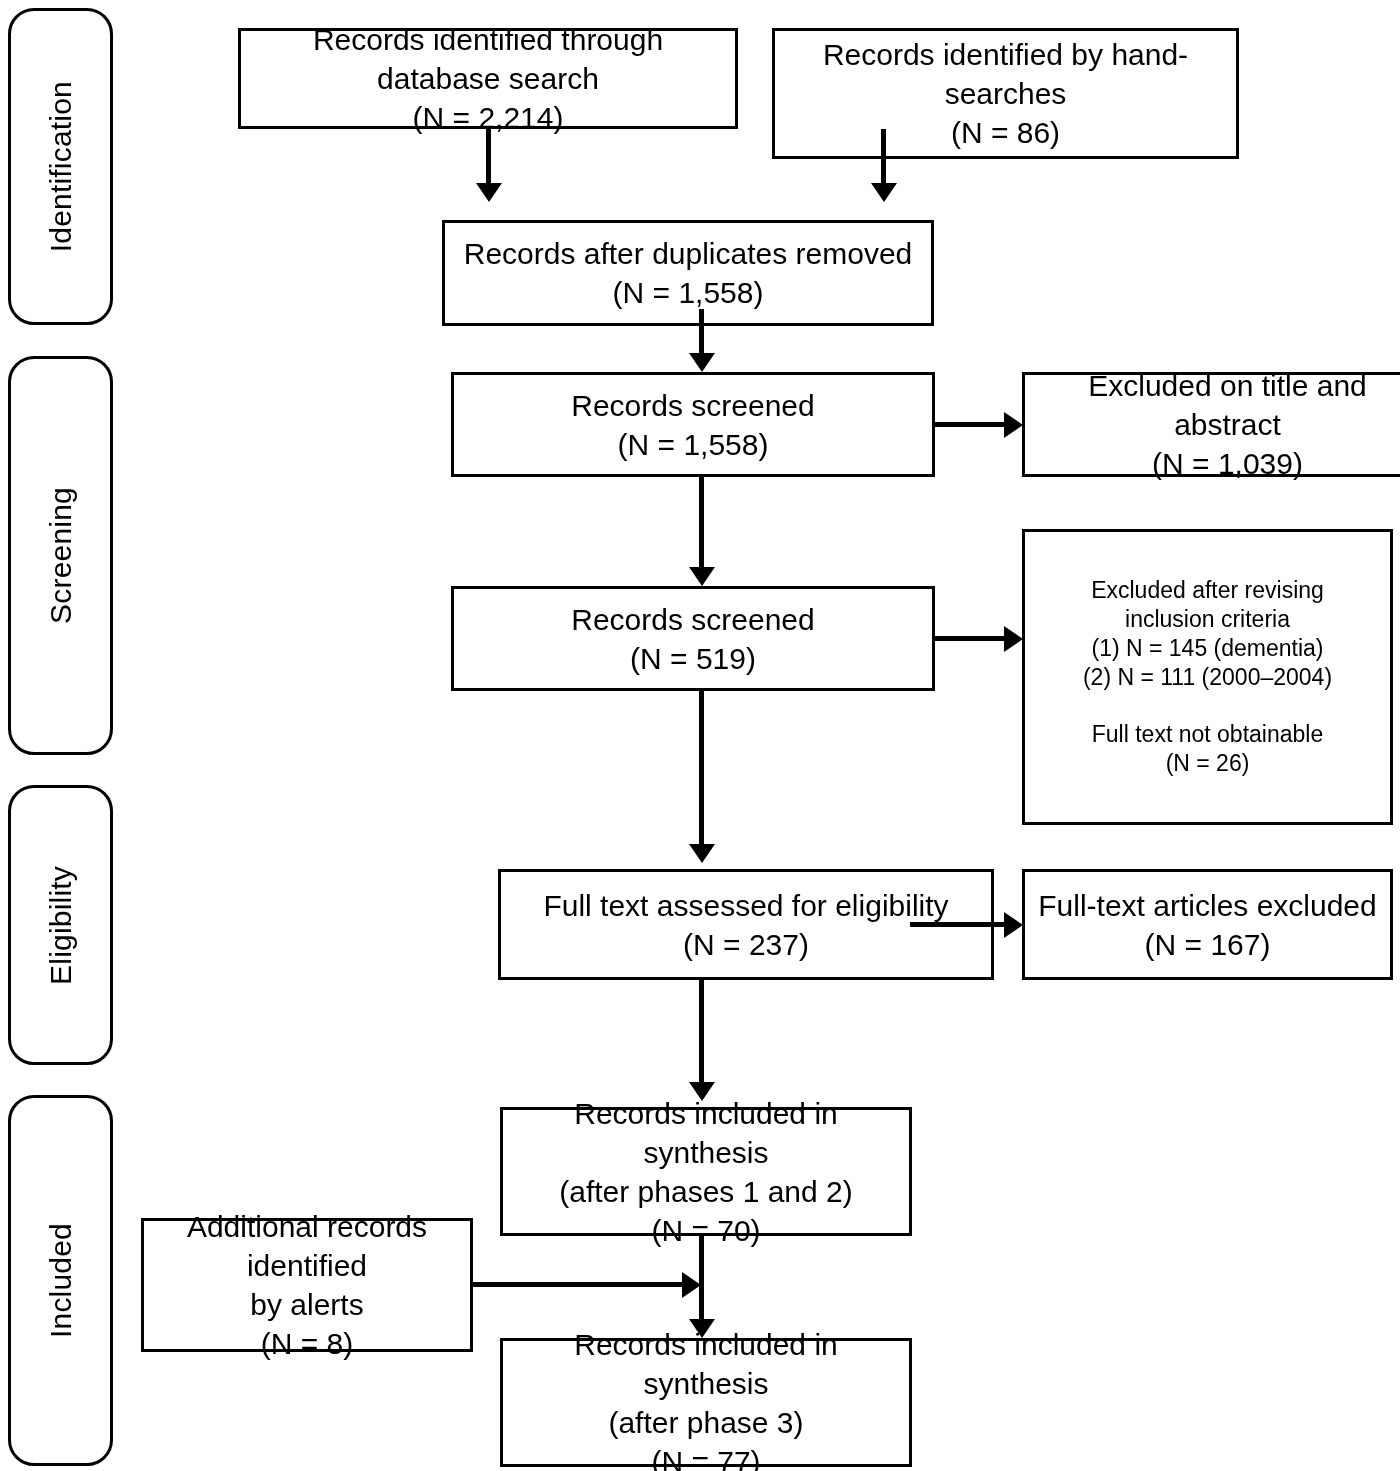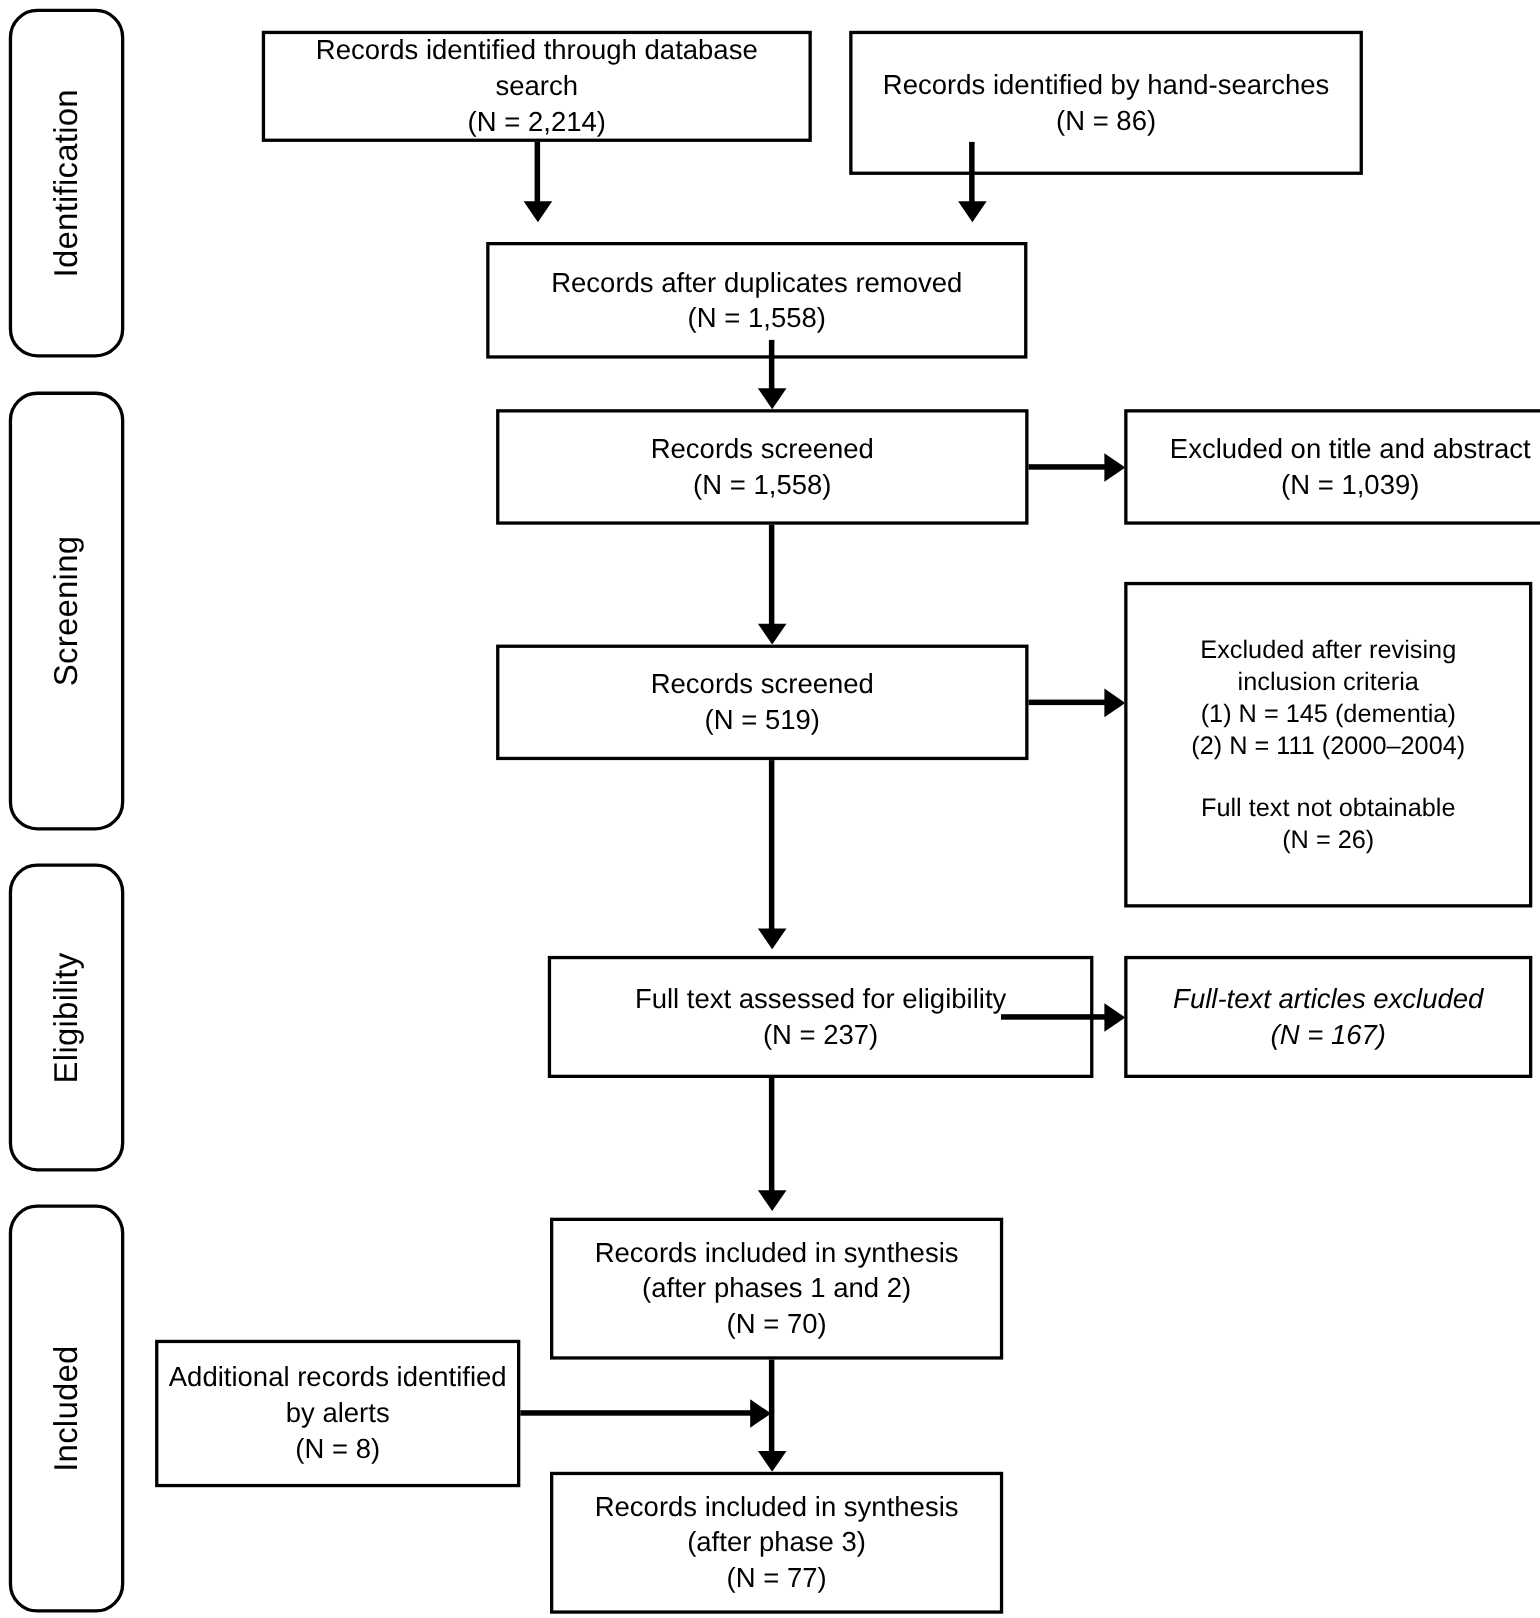--- a/index.html
+++ b/index.html
@@ -40,21 +40,21 @@
     box-sizing: border-box;
     border: 3px solid #000000;
     background: #ffffff;
     display: flex;
     align-items: center;
     justify-content: center;
     text-align: center;
     padding: 4px 8px;
   }
   .flow-box .box-text {
-    font-size: 25px;
+    font-size: 30px;
     line-height: 1.30;
     color: #000000;
     white-space: pre-line;
   }
   .flow-box.tight .box-text {
     font-size: 23px;
     line-height: 1.26;
   }
   
   .conn {
@@ -163,21 +163,21 @@
   <div class="arrow-down" style="left:689px; top:844px;"></div>
 
   <div class="flow-box" style="left:498px; top:869px; width:496px; height:111px;">
     <span class="box-text">Full text assessed for eligibility
 (N = 237)</span>
   </div>
 
   <div class="conn conn-h" style="left:910px; top:922px; width:101px; height:5px;"></div>
   <div class="arrow-right" style="left:1004px; top:912px;"></div>
 
-  <div class="flow-box" style="left:1022px; top:869px; width:371px; height:111px;font-style:italic;">
+  <div class="flow-box" style="left:1022px; top:869px; width:371px; height:111px;">
     <span class="box-text">Full-text articles excluded
 (N = 167)</span>
   </div>
 
   <div class="conn conn-v" style="left:699px; top:980px; width:5px; height:106px;"></div>
   <div class="arrow-down" style="left:689px; top:1082px;"></div>
 
   <div class="flow-box" style="left:500px; top:1107px; width:412px; height:129px;">
     <span class="box-text">Records included in synthesis
 (after phases 1 and 2)

